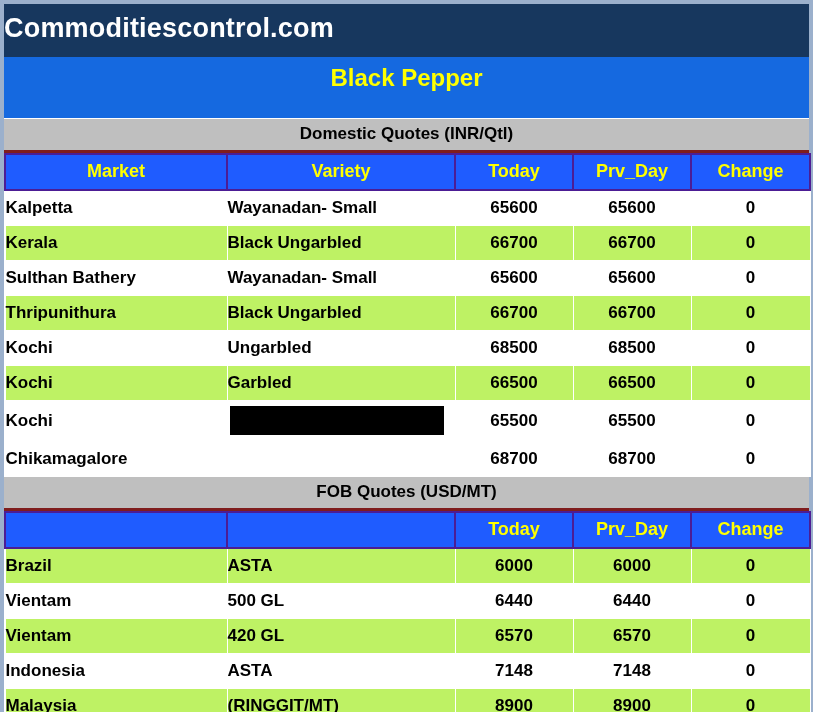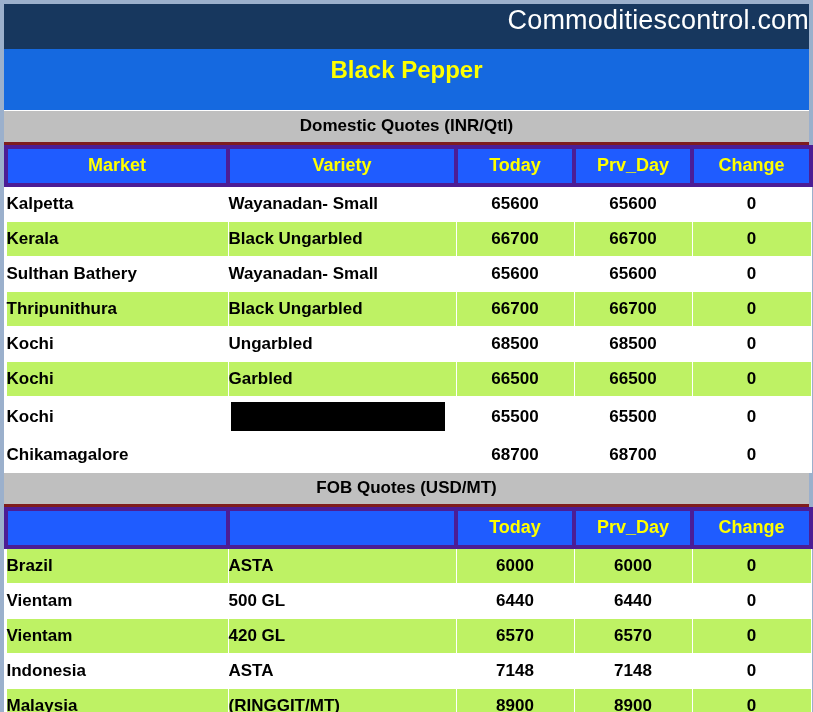--- a/index.html
+++ b/index.html
@@ -20,24 +20,24 @@
     position: relative;
   }
   .frame {
     width: 805px;
     background: #ffffff;
     box-sizing: border-box;
   }
   .title-bar {
     background: #17375e;
     color: #ffffff;
-    text-align: right;
+    text-align: left;
     font-size: 27px;
-    font-weight: normal;
-    padding: 1px 0 13px 0;
+    font-weight: bold;
+    padding: 9px 0 13px 0;
     letter-spacing: 0.2px;
   }
   .subtitle-bar {
     background: #1569e0;
     color: #ffff00;
     text-align: center;
     font-size: 24px;
     font-weight: bold;
     padding: 7px 0 26px 0;
     border-bottom: 1px solid #ffffff;
@@ -61,21 +61,21 @@
   table.quotes col.c-today { width: 118px; }
   table.quotes col.c-prv { width: 118px; }
   table.quotes col.c-change { width: 119px; }
 
   table.quotes th {
     background: #1f5cff;
     color: #ffff00;
     font-size: 18px;
     font-weight: bold;
     padding: 6px 0 7px 0;
-    border: 4px solid #4c1d95;
+    border: 2px solid #4c1d95;
     text-align: center;
   }
   table.quotes th.head-market,
   table.quotes th.head-variety {
     color: #ffff00;
   }
   table.quotes th.head-blank {
     background: #1f5cff;
   }
   table.quotes td {

